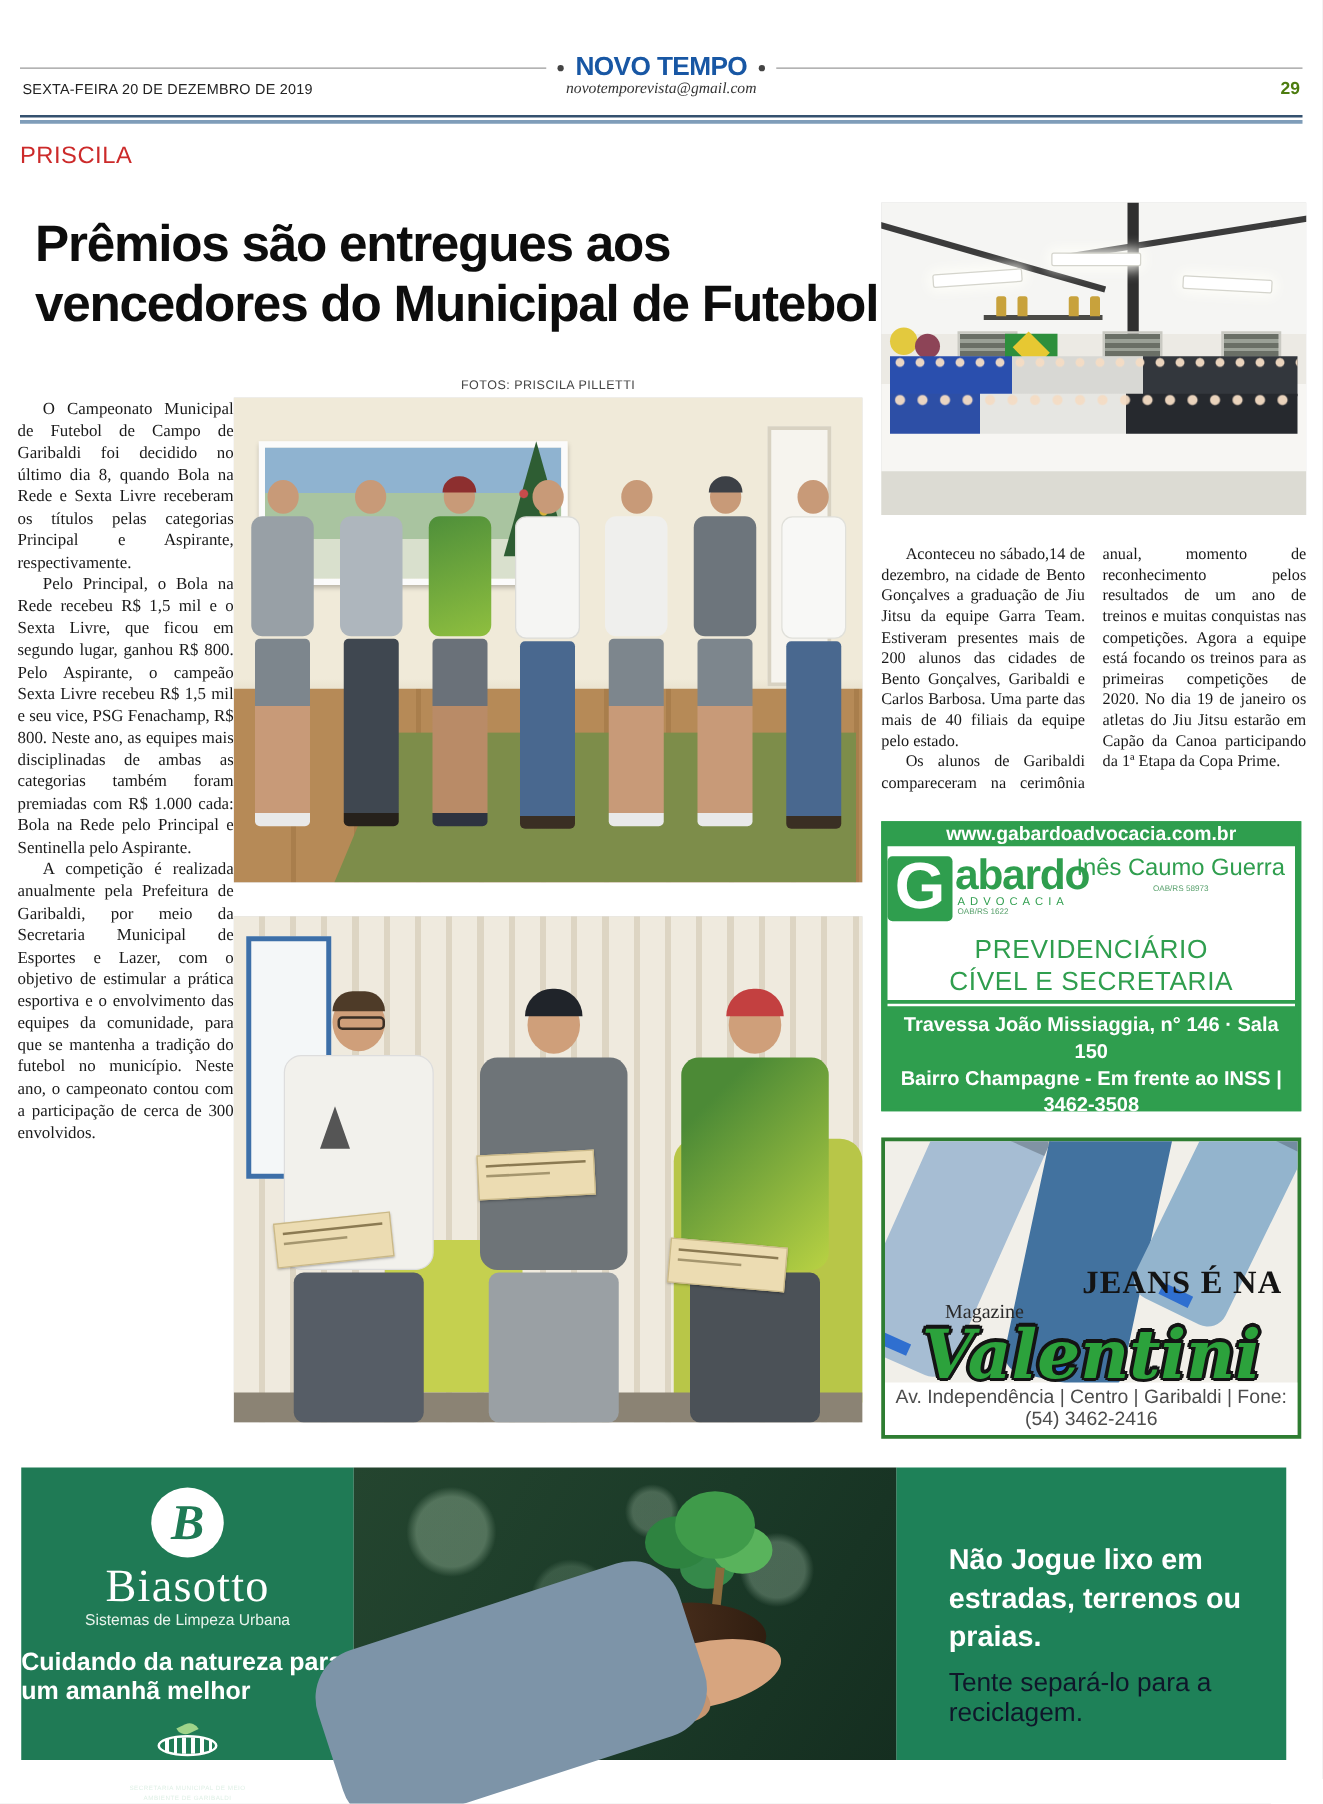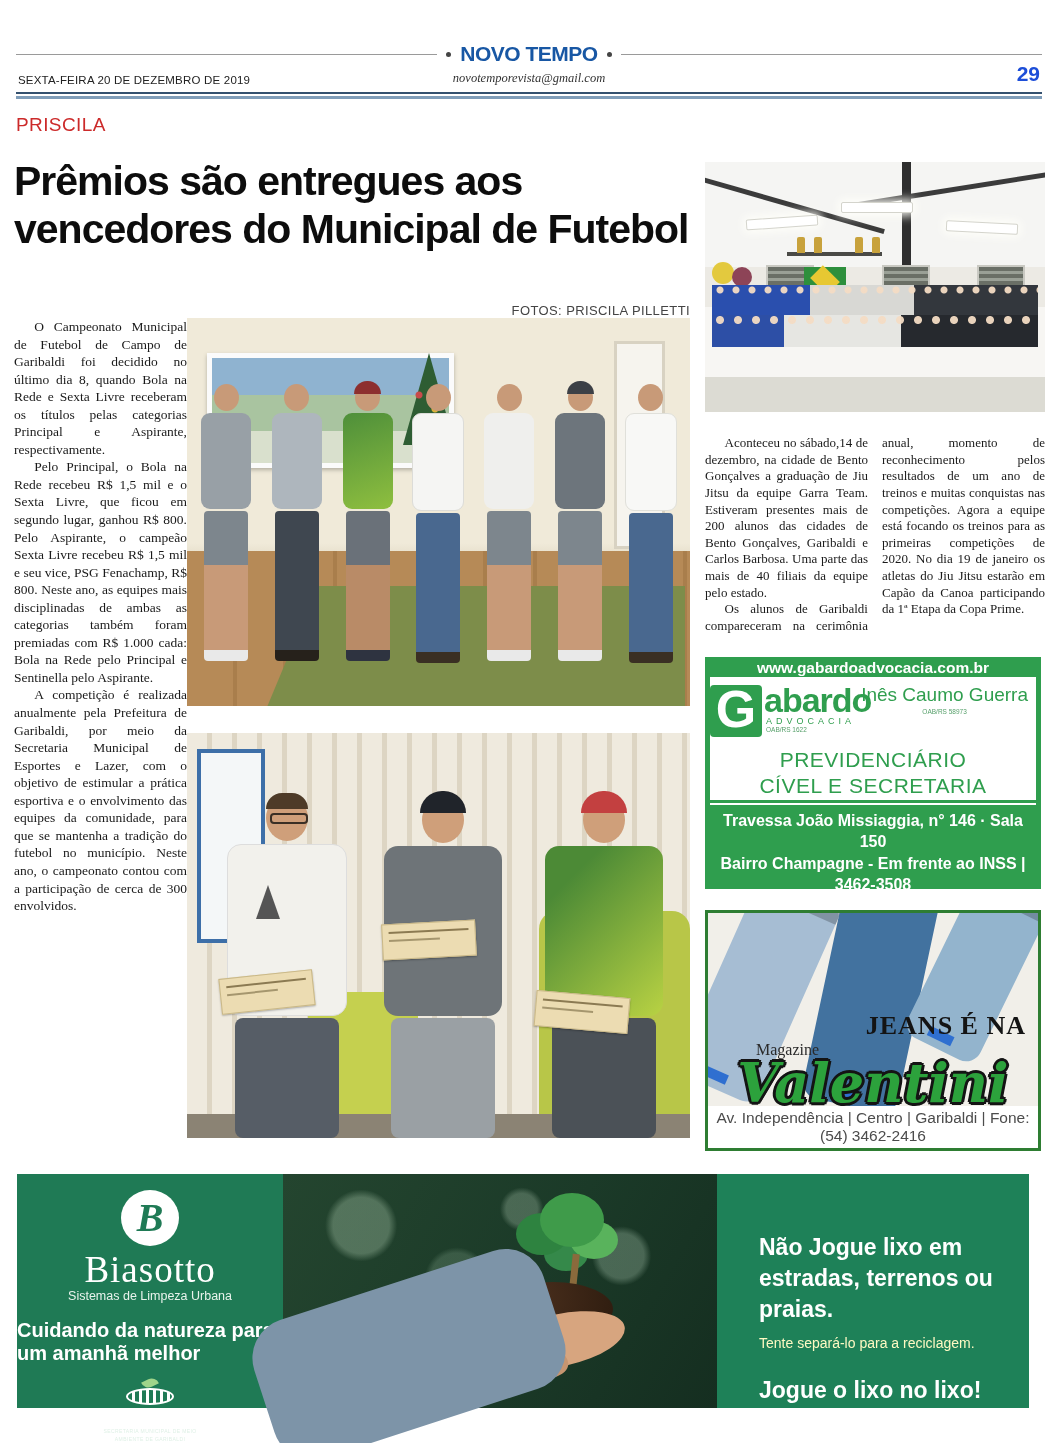--- a/index.html
+++ b/index.html
@@ -7,31 +7,31 @@
         font-family:"Liberation Sans",sans-serif;overflow:hidden;}
 
   
   .masthead{position:absolute;top:42px;left:16px;right:16px;display:flex;align-items:center;gap:9px;}
   .mast-line{flex:1;height:1px;background:#9a9a9a;}
   .mast-dot{width:5px;height:5px;border-radius:50%;background:#444;}
   .mast-title{font-size:21px;font-weight:bold;letter-spacing:-0.5px;color:#1857a4;}
   .header-info{position:absolute;top:62px;left:18px;right:18px;display:flex;align-items:flex-end;}
   .pub-date{font-size:11.5px;color:#222;letter-spacing:.2px;flex:1;}
   .pub-email{font-family:"Liberation Serif",serif;font-style:italic;font-size:12.5px;color:#333;flex:1;text-align:center;}
-  .page-num{font-size:21px;font-weight:bold;color:#1d4ed8;flex:1;text-align:right;}
+  .page-num{font-size:14px;font-weight:bold;color:#4d7c0f;flex:1;text-align:right;}
   .double-rule{position:absolute;top:92px;left:16px;right:16px;}
   .double-rule .r1{height:2px;background:#34516f;}
   .double-rule .r2{height:3px;background:#7f9db9;margin-top:2px;}
 
   
   .kicker{position:absolute;top:114px;left:16px;font-size:19px;color:#cc2a2a;letter-spacing:.4px;}
   .headline{position:absolute;top:158px;left:14px;width:690px;font-size:41px;line-height:1.17;
             font-weight:bold;color:#0d0d0d;letter-spacing:-1px;}
-  .photo-credit{position:absolute;top:303px;left:187px;width:503px;text-align:right;
-                font-size:13px;color:#444;letter-spacing:.4px;}
+  .photo-credit{position:absolute;top:303px;left:187px;width:503px;text-align:center;
+                font-size:10px;color:#444;letter-spacing:.4px;}
   .body-col{position:absolute;top:318px;left:14px;width:173px;height:824px;overflow:hidden;
             font-family:"Liberation Serif",serif;font-size:13.5px;line-height:1.3;color:#1a1a1a;
             text-align:justify;hyphens:auto;}
   .body-col p{margin:0;text-indent:1.5em;}
 
   
   .photo{position:absolute;overflow:hidden;background:#ddd;}
 
   
   .p1-wall{position:absolute;inset:0;background:linear-gradient(#f0ead9 58%,#e4dcc8 62%,transparent 62%);}
@@ -172,21 +172,21 @@
   .foliage{position:absolute;right:26%;top:8%;width:64px;height:54px;border-radius:50%;background:#3f9b4a;
            box-shadow:-30px 14px 0 -6px #2e8340,22px 20px 0 -8px #59b35c,-6px 34px 0 -10px #35894a;}
   .trunk{position:absolute;right:32%;top:34%;width:7px;height:34px;background:#8a6a3c;transform:rotate(6deg);}
   .soil{position:absolute;right:24%;top:46%;width:120px;height:54px;border-radius:50%;
         background:radial-gradient(circle at 30% 30%,#4a2f1d,#2e1c0f);}
   .hand1{position:absolute;right:21%;top:60%;width:130px;height:52px;border-radius:50%;background:#d7a57f;transform:rotate(-12deg);}
   .hand2{position:absolute;right:34%;top:68%;width:110px;height:46px;border-radius:50%;background:#c69570;transform:rotate(10deg);}
   .sleeve{position:absolute;left:-6%;bottom:-8%;width:70%;height:62%;border-radius:40px;background:#7d94a8;transform:rotate(-18deg);}
   .ban-right{flex:1;background:#1e8158;color:#fff;padding:58px 0 0 42px;}
   .br-b1{font-size:23px;font-weight:bold;line-height:1.35;width:270px;}
-  .br-l{font-size:14px;color:#fef9c3;margin-top:10px;}
+  .br-l{font-size:21px;color:#0f172a;margin-top:10px;}
   .br-b2{font-size:23px;font-weight:bold;margin-top:26px;}
 </style>
 </head>
 <body>
 
 <div class="page">
 
   <div class="masthead">
     <div class="mast-line"></div>
     <div class="mast-dot"></div>
@@ -198,21 +198,21 @@
     <div class="pub-date">SEXTA-FEIRA 20 DE DEZEMBRO DE 2019</div>
     <div class="pub-email">novotemporevista@gmail.com</div>
     <div class="page-num">29</div>
   </div>
   <div class="double-rule">
     <div class="r1"></div>
       <div class="r2"></div>
   </div>
 
   <div class="kicker">PRISCILA</div>
-  <h1 class="headline" style="margin:0;">Prêmios são entregues aos vencedores do Municipal de Futebol</h1>
+  <h1 class="headline" style="margin:14px;">Prêmios são entregues aos vencedores do Municipal de Futebol</h1>
   <div class="photo-credit">FOTOS: PRISCILA PILLETTI</div>
 
   <div class="body-col">
     <p>O Campeonato Municipal de Futebol de Campo de Garibaldi foi decidido no último dia 8, quando Bola na Rede e Sexta Livre receberam os títulos pelas categorias Principal e Aspirante, respectivamente.</p>
     <p>Pelo Principal, o Bola na Rede recebeu R$ 1,5 mil e o Sexta Livre, que ficou em segundo lugar, ganhou R$ 800. Pelo Aspirante, o campeão Sexta Livre recebeu R$ 1,5 mil e seu vice, PSG Fenachamp, R$ 800. Neste ano, as equipes mais disciplinadas de ambas as categorias também foram premiadas com R$ 1.000 cada: Bola na Rede pelo Principal e Sentinella pelo Aspirante.</p>
     <p>A competição é realizada anualmente pela Prefeitura de Garibaldi, por meio da Secretaria Municipal de Esportes e Lazer, com o objetivo de estimular a prática esportiva e o envolvimento das equipes da comunidade, para que se mantenha a tradição do futebol no município. Neste ano, o campeonato contou com a participação de cerca de 300 envolvidos.</p>
   </div>
 
   <div class="photo" style="left:187px;top:318px;width:503px;height:388px;">
     <div class="p1-wall"></div>

